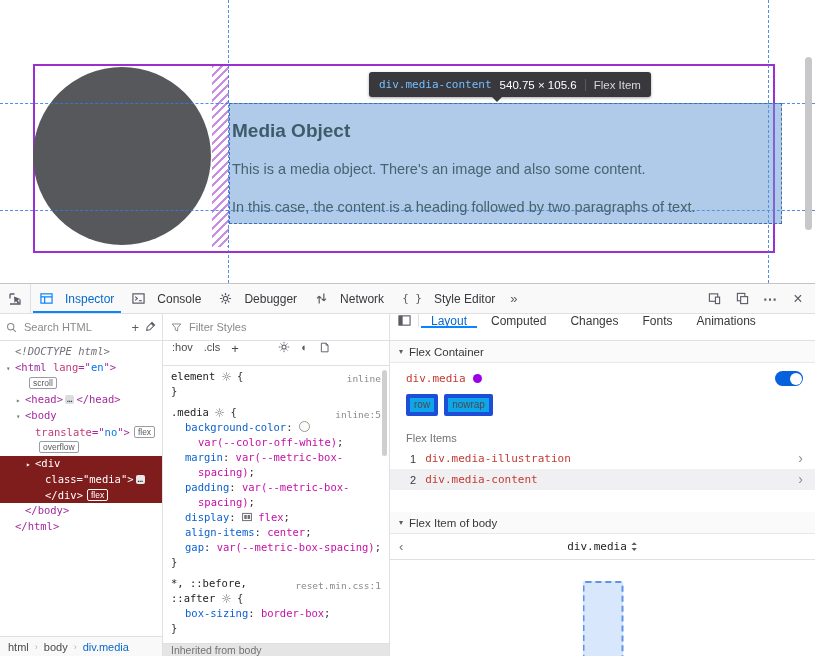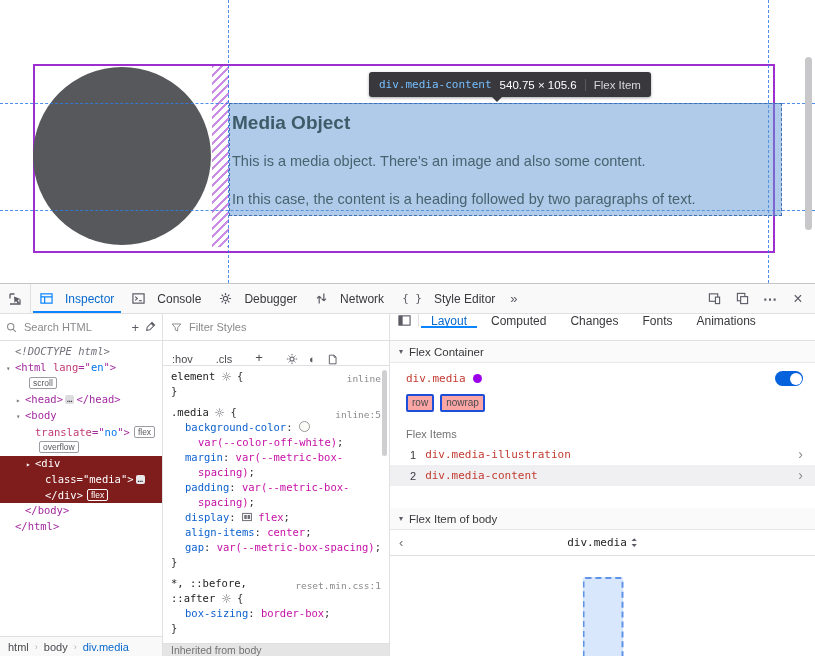--- a/index.html
+++ b/index.html
@@ -9,21 +9,21 @@
 
   
   #viewport{position:absolute;left:0;top:0;width:815px;height:283px;background:#fff;overflow:hidden}
   .guide-v{position:absolute;top:0;height:283px;width:0;border-left:1px dashed #2f7ce8;opacity:.85}
   .guide-h{position:absolute;left:0;width:815px;height:0;border-top:1px dashed #2f7ce8;opacity:.85}
   #flex-container-box{position:absolute;left:33px;top:64px;width:738px;height:185px;border:2px solid #9d2fd1}
   #gap-hatch{position:absolute;left:212px;top:66px;width:17px;height:181px;
     background:repeating-linear-gradient(135deg, rgba(157,47,209,.55) 0 2px, rgba(157,47,209,0) 2px 6px)}
   #media-circle{position:absolute;left:33px;top:67px;width:178px;height:178px;border-radius:50%;background:#56585b}
   #content-overlay{position:absolute;left:229px;top:103px;width:539px;height:107px;background:rgba(96,152,211,.5);
-    border:1px dashed #3f6fae;padding:4px 10px 0 2px;overflow:hidden}
+    border:1px dashed #3f6fae;padding:12px 10px 0 2px;overflow:hidden}
   #content-overlay h2{font-size:19px;color:#3f5a68;margin:4px 0 0;font-weight:bold}
   #content-overlay p{font-size:14.5px;color:#49626f;margin:0}
   #para-1{margin-top:19px !important}
   #para-2{margin-top:22px !important}
   #infobar{position:absolute;left:369px;top:72px;height:25px;background:#38383d;border-radius:3px;display:flex;
     align-items:center;padding:0 10px;font-size:11.5px;gap:8px;color:#d7d7db;box-shadow:0 1px 3px rgba(0,0,0,.35);white-space:nowrap}
   #infobar .isel{color:#75bfff;font-family:"DejaVu Sans Mono",monospace;font-size:11px}
   #infobar .idim{color:#fff}
   #infobar .isep{width:1px;height:12px;background:#5a5a5f}
   #infobar-arrow{position:absolute;left:491px;top:96px;width:0;height:0;border:6px solid transparent;border-top-color:#38383d}
@@ -71,21 +71,21 @@
   #breadcrumbs{position:absolute;left:0;bottom:0;width:161px;height:20px;background:#f9f9fa;border-top:1px solid #e0e0e2;
     display:flex;align-items:center;padding:0 8px;gap:6px;font-size:11px}
   .crumb{color:#4a4a4f}
   .crumb.active{color:#0669cc}
   .crumb-sep{color:#b1b1b3;font-size:9px}
 
   
   #filter-row{height:26px;border-bottom:1px solid #e0e0e2;display:flex;align-items:center;padding:0 8px;gap:5px}
   #filter-row input{border:none;outline:none;flex:1;min-width:10px;font-size:11px;background:transparent}
   #filter-row input::placeholder{color:#8a8a8e}
-  #rules-toolbar{height:24px;border-bottom:1px solid #e0e0e2;display:flex;align-items:flex-end;padding:0 9px;gap:23px;
+  #rules-toolbar{height:24px;border-bottom:1px solid #e0e0e2;display:flex;align-items:flex-start;padding:0 9px;gap:11px;
     font-size:11px;color:#4a4a4f}
   #rules-toolbar .sim-group{margin-left:auto;margin-right:50px;display:flex;align-items:center;gap:11px}
   #rule-list{position:absolute;top:51px;left:0;right:0;bottom:13px;overflow:hidden;
     font-family:"DejaVu Sans Mono",monospace;font-size:10.5px;line-height:15px;color:#333;padding-top:4px}
   .rule{padding:0 8px;margin-bottom:6px}
   .rule-head{position:relative}
   .rsel{color:#222;white-space:pre-line}
   .src{float:right;color:#8a8a8e;font-size:9.5px;padding-top:2px}
   .brace{color:#333}
   .pname{color:#0c60ce}
@@ -105,21 +105,21 @@
   .ltab.active:after{content:"";position:absolute;left:2px;right:2px;bottom:0;height:2px;background:#0a84ff}
   .section-head{height:21px;background:#fafafa;border-bottom:1px solid #e8e8ea;display:flex;align-items:center;gap:6px;
     padding:0 9px;font-size:11.5px;color:#38383d}
   .tri{font-size:8px;color:#5b5b66}
   #flexc-row{display:flex;align-items:center;gap:7px;padding:8px 12px 4px 16px}
   .node-red{font-family:"DejaVu Sans Mono",monospace;font-size:11px;color:#c33b32}
   .purple-dot{width:9px;height:9px;border-radius:50%;background:#9b00e8}
   .toggle{margin-left:auto;width:28px;height:15px;border-radius:8px;background:#0661dd;position:relative}
   .toggle:after{content:"";position:absolute;right:1.5px;top:1.5px;width:12px;height:12px;border-radius:50%;background:#fff}
   #dir-badges{display:flex;gap:6px;padding:4px 12px 8px 16px}
-  .dir-badge{font-size:10px;border:2px solid #1d4ed8;border-radius:2px;padding:0 4px;line-height:14px;color:#4a4a4f;background:#fca5a5}
+  .dir-badge{font-size:10px;border:4px solid #1d4ed8;border-radius:2px;padding:0 4px;line-height:14px;color:#4a4a4f;background:#0ea5e9}
   #flex-items-label{padding:8px 12px 4px 16px;font-size:11px;color:#737373}
   .fitem{display:flex;align-items:center;gap:9px;padding:4px 12px 4px 20px;font-size:11px}
   .fitem .idx{color:#38383d}
   .fitem .chev{margin-left:auto;color:#8a8a8e;font-size:14px;line-height:11px}
   .fitem.hovered{background:#f0f0f2}
   #flexc-content{padding-bottom:22px}
   #fitem-selbar{height:25px;border-bottom:1px solid #e0e0e2;display:flex;align-items:center;padding:0 9px;position:relative}
   #fitem-selbar .back{color:#737373;font-size:13px}
   #fitem-select{position:absolute;left:50%;transform:translateX(-50%);display:flex;align-items:center;gap:4px;
     font-family:"DejaVu Sans Mono",monospace;font-size:11px;color:#222}

